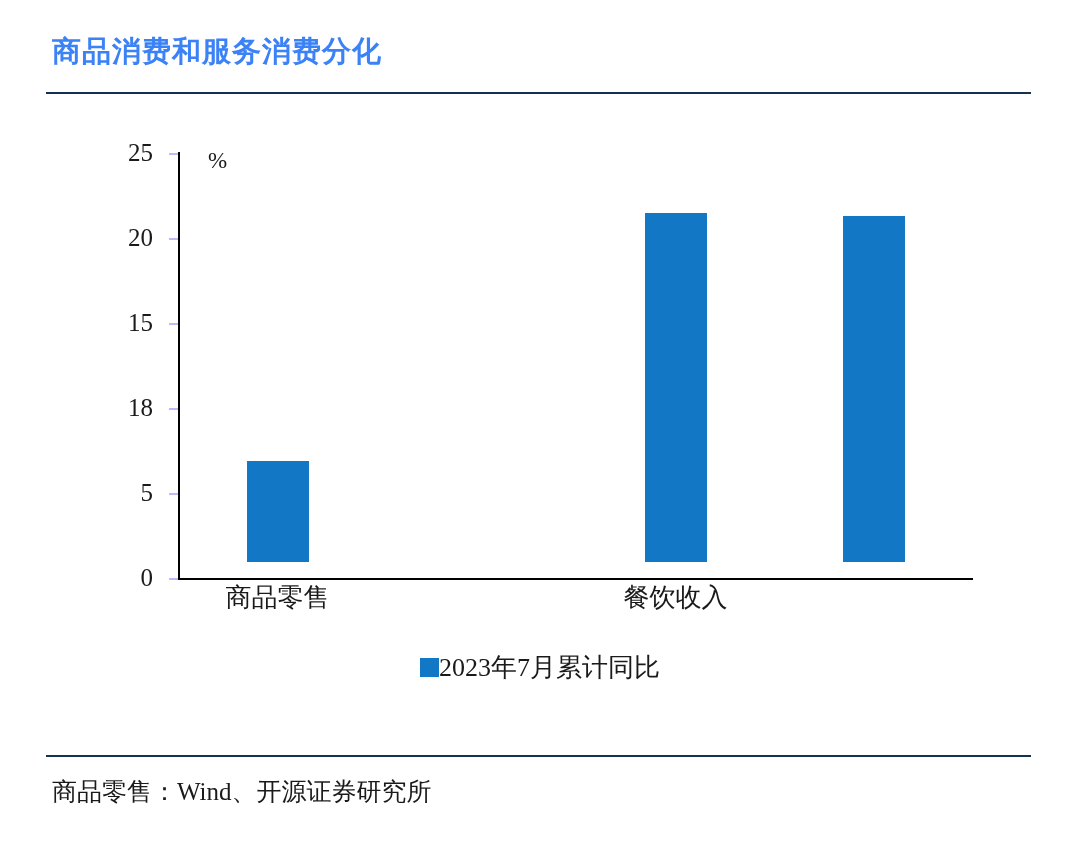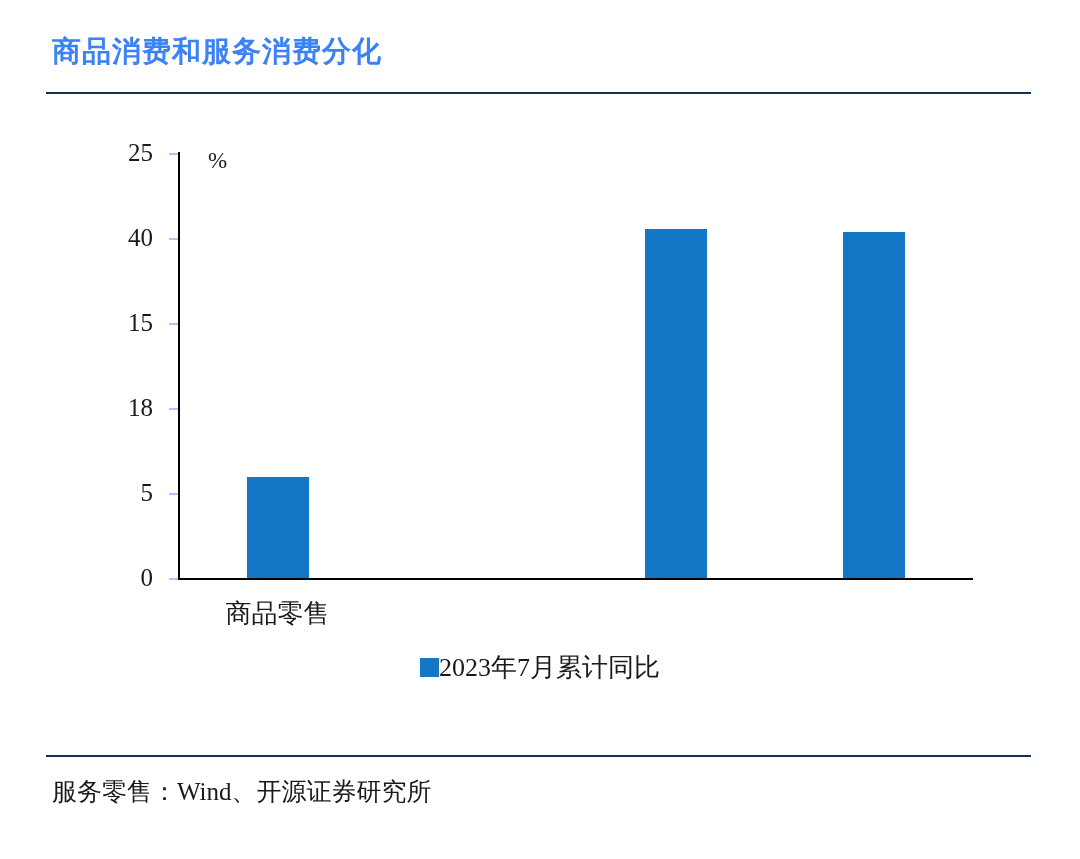--- a/index.html
+++ b/index.html
@@ -94,21 +94,21 @@
   
   .bars {
     position: absolute;
     left: 0;
     bottom: 2px;
     width: 795px;
     height: 426px;
   }
   .bar-slot {
     position: absolute;
-    bottom: 0;
+    bottom: 16px;
     height: 100%;
   }
   .bar {
     position: absolute;
     bottom: 0;
     left: 50%;
     transform: translateX(-50%);
     width: 62px;
     background: #1277c4;
   }
@@ -183,41 +183,42 @@
     <div class="tick" style="top:341px;">
       <span class="tick-label">5</span>
     </div>
     <div class="tick" style="top:256px;">
       <span class="tick-label">18</span>
     </div>
     <div class="tick" style="top:171px;text-align:right;">
       <span class="tick-label">15</span>
     </div>
     <div class="tick" style="top:86px;">
-      <span class="tick-label">40</span>
+      <span class="tick-label">20</span>
     </div>
     <div class="tick" style="top:1px;">
       <span class="tick-label">25</span>
     </div>
 
     <div class="bars">
       <div class="bar-slot" style="left:0px;width:199px;">
         <div class="bar" style="height: 100.536px; background: rgb(18, 119, 196);"></div>
         <div class="cat-label">商品零售</div>
       </div>
       <div class="bar-slot" style="left:398px;width:199px;">
         <div class="bar" style="height: 349.32px; background: rgb(18, 119, 196);"></div>
+        <div class="cat-label">餐饮收入</div>
       </div>
       <div class="bar-slot" style="left:597px;width:198px;">
         <div class="bar" style="height: 345.912px; background: rgb(18, 119, 196);"></div>
       </div>
     </div>
   </div>
 
   <div class="legend">
     <span class="legend-swatch" style="background: rgb(18, 119, 196);"></span>
     <span class="legend-label">2023年7月累计同比</span>
   </div>
 
   <div class="footer-rule"></div>
-  <div class="source">服务零售：Wind、开源证券研究所</div>
+  <div class="source">商品零售：Wind、开源证券研究所</div>
 
 </div>
 
 </body></html>

